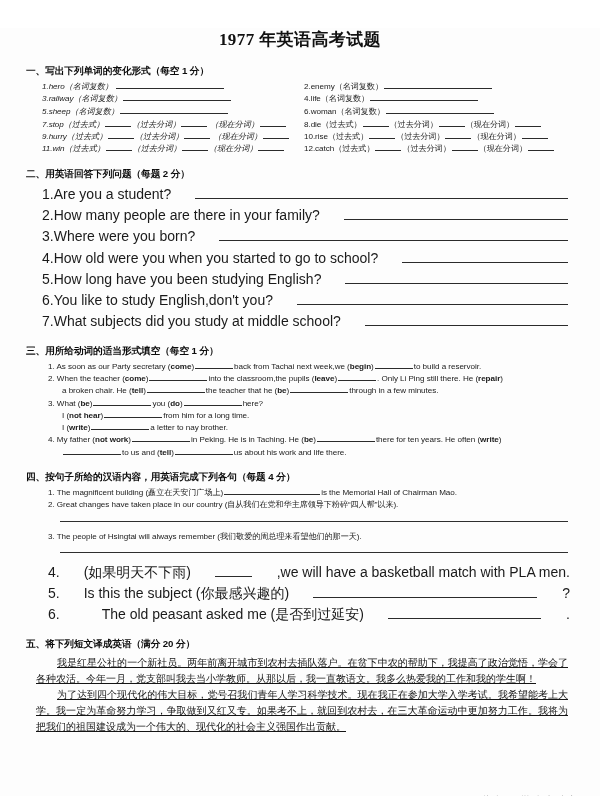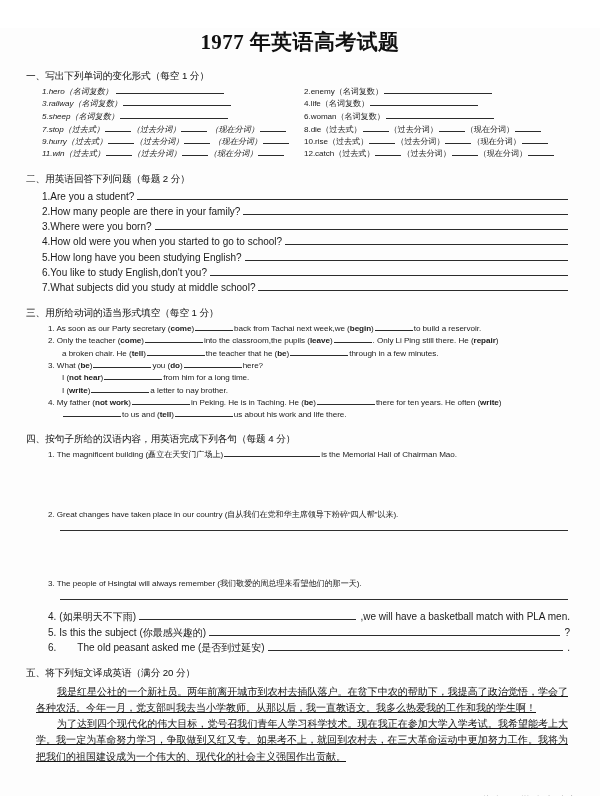--- a/index.html
+++ b/index.html
@@ -20,28 +20,28 @@
     height: 796px;
     position: relative;
     background: #fdfdfd;
     box-sizing: border-box;
     padding: 0 14px;
   }
   .doc-title {
     text-align: center;
     font-family: "Liberation Serif", "DejaVu Serif", serif;
     font-weight: bold;
-    font-size: 21px;
+    font-size: 17px;
     letter-spacing: 0.4px;
     margin: 28px 0 0 0;
     padding-bottom: 2px;
     color: #111;
   }
   .section-head {
-    font-weight: normal;
+    font-weight: bold;
     font-size: 9.7px;
     margin: 12px 0 3px 12px;
     letter-spacing: -0.1px;
     color: #0d0d0d;
   }
   .qrow {
     font-size: 8.1px;
     line-height: 1.52;
     margin-left: 28px;
     white-space: nowrap;
@@ -78,23 +78,24 @@
     height: 0.82em;
     display: inline-block;
     min-width: 30px;
     margin-left: 3px;
     margin-right: 2px;
   }
   .flexrow {
     display: flex;
     align-items: baseline;
     margin-left: 28px;
-    font-size: 10px;
+    font-size: 14px;
     line-height: 1.52;
     padding-right: 16px;
+    gap: 21px;
   }
   .flexrow .lbl { white-space: nowrap; }
   .flexrow .tail { white-space: nowrap; margin-left: 2px; }
   .passage {
     font-size: 10px;
     line-height: 1.62;
     margin: 4px 18px 0 22px;
     text-align: justify;
     text-justify: inter-ideograph;
     color: #151515;
@@ -106,21 +107,21 @@
     right: 22px;
     bottom: 16px;
     font-size: 10.5px;
     color: #8e8e8e;
     letter-spacing: 1px;
     font-family: "DejaVu Sans", sans-serif;
   }
   .sec3row { margin-left: 34px; }
   .sec3sub { margin-left: 48px; }
   .sec4row { margin-left: 34px; }
-  .nowrapfix { white-space: normal; margin-top: 47px; }
+  .nowrapfix { white-space: normal; }
 </style>
 </head>
 <body>
 
 <div class="page">
 
   <div class="doc-title">1977 年英语高考试题</div>
 
   <div class="section-head">一、写出下列单词的变化形式（每空 1 分）</div>
 
@@ -195,21 +196,21 @@
 
   <div class="section-head">三、用所给动词的适当形式填空（每空 1 分）</div>
 
   <div class="qrow sec3row">
     <span>1.</span>
     <span>As soon as our Party secretary (</span><b>come</b><span>)</span><span class="blank b-m"></span><span>back from Tachai next week,we (</span><b>begin</b><span>)</span><span class="blank b-m"></span><span>to build a reservoir.</span>
   </div>
 
   <div class="qrow sec3row">
     <span>2.</span>
-    <span>Only the teacher (</span><b>come</b><span>)</span><span class="blank b-l"></span><span>into the classroom,the pupils (</span><b>leave</b><span>)</span><span class="blank b-m"></span><span>. Only Li Ping still there. He (</span><b>repair</b><span>)</span>
+    <span>When the teacher (</span><b>come</b><span>)</span><span class="blank b-l"></span><span>into the classroom,the pupils (</span><b>leave</b><span>)</span><span class="blank b-m"></span><span>. Only Li Ping still there. He (</span><b>repair</b><span>)</span>
   </div>
   <div class="qrow sec3sub">
     <span>a broken chair. He (</span><b>tell</b><span>)</span><span class="blank b-l"></span><span>the teacher that he (</span><b>be</b><span>)</span><span class="blank b-l"></span><span>through in a few minutes.</span>
   </div>
 
   <div class="qrow sec3row">
     <span>3.</span>
     <span>What (</span><b>be</b><span>)</span><span class="blank b-l"></span><span>you (</span><b>do</b><span>)</span><span class="blank b-l"></span><span>here?</span>
   </div>
   <div class="qrow sec3sub">

